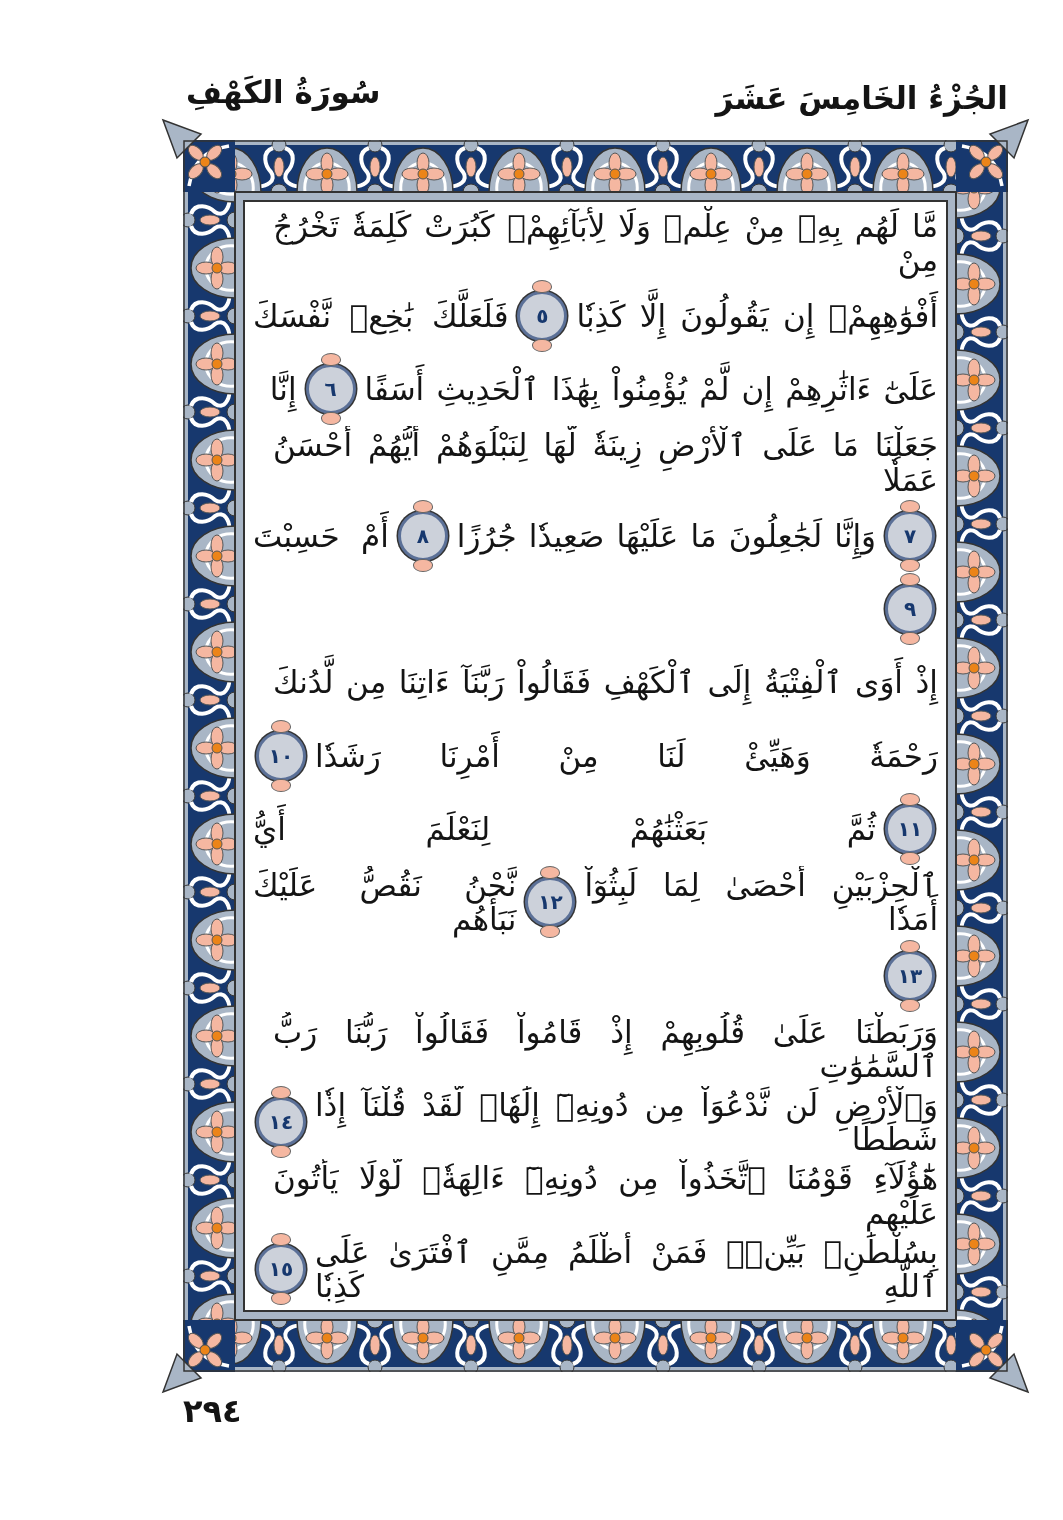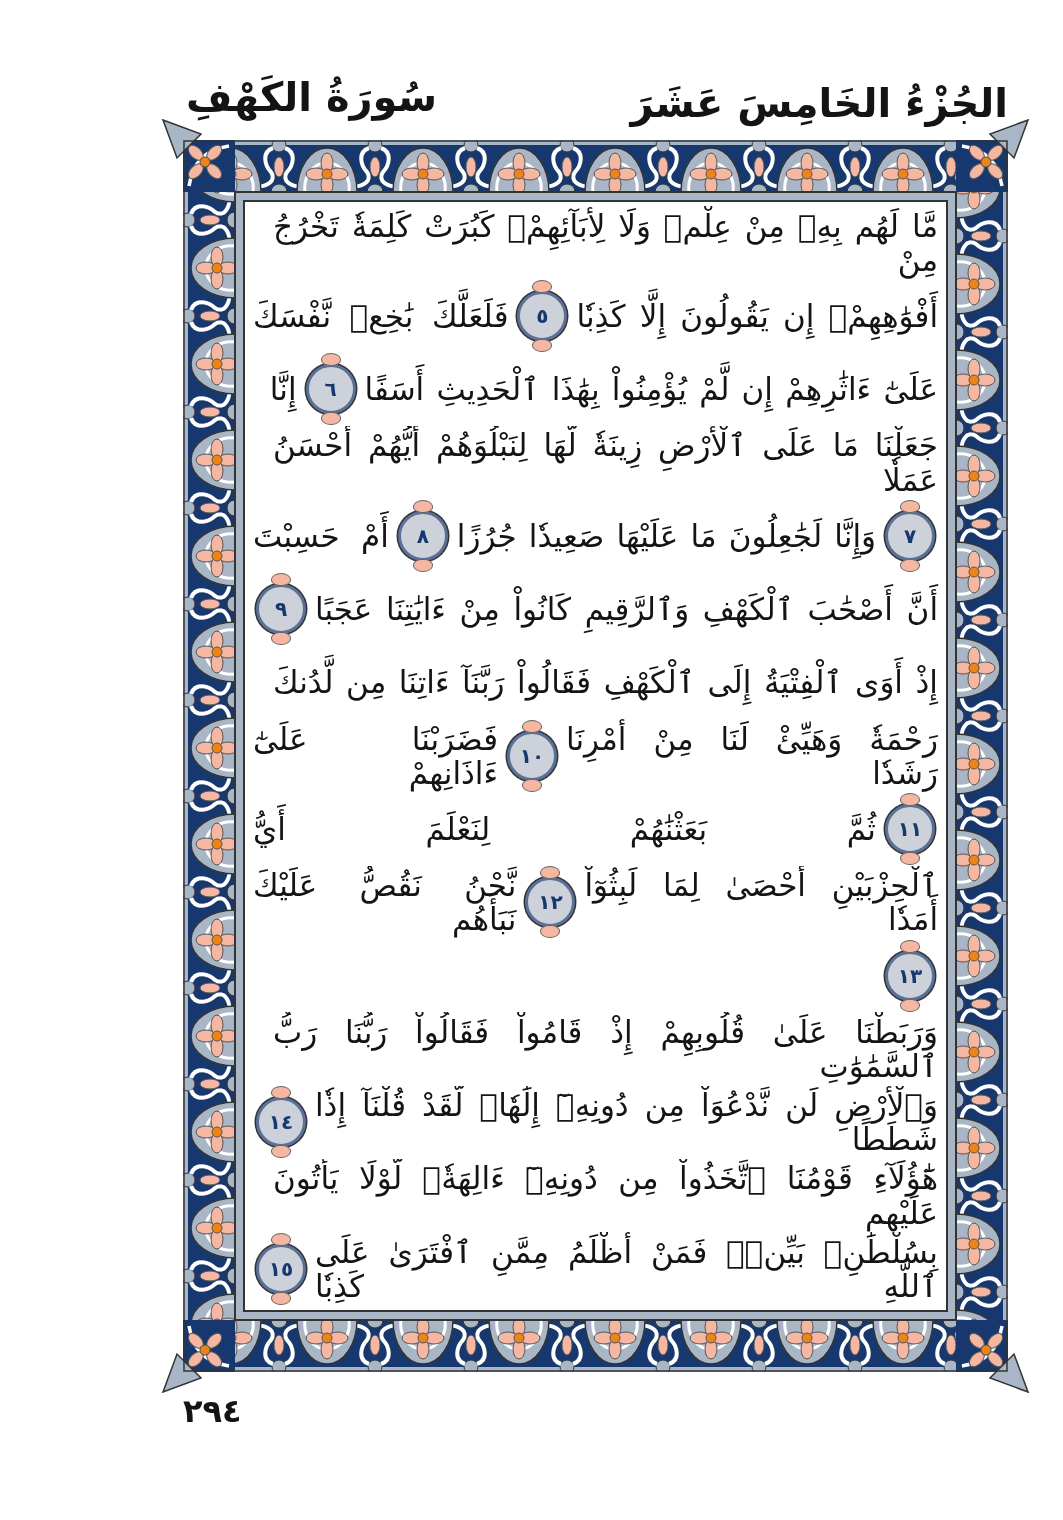--- a/index.html
+++ b/index.html
@@ -1,19 +1,19 @@
 <!DOCTYPE html>
 <html lang="ar"><head>
 <meta charset="utf-8">
 <style>
   html,body{margin:0;padding:0;background:#fff;}
   #page{position:relative;width:1063px;height:1520px;background:#fff;overflow:hidden;
         font-family:"DejaVu Sans",sans-serif;}
   
-  .hdr{position:absolute;top:74px;font-size:40px;font-weight:bold;color:#141414;
+  .hdr{position:absolute;top:74px;font-size:31px;font-weight:bold;color:#141414;
        direction:rtl;white-space:nowrap;}
   #hdr-juz{right:55px;margin-top:6px;}
   #hdr-surah{left:186px;}
   
   #page-number{position:absolute;top:1392px;left:183px;width:825px;text-align:left;
        font-size:32px;font-weight:bold;color:#141414;}
   
   #frame{position:absolute;left:183px;top:140px;width:825px;height:1232px;overflow:visible;}
   
   #text-area{position:absolute;left:250px;top:206px;width:691px;height:1100px;
@@ -115,30 +115,28 @@
       <div class="line single">
         <span class="seg">جَعَلْنَا مَا عَلَى ٱلْأَرْضِ زِينَةٗ لَّهَا لِنَبْلُوَهُمْ أَيُّهُمْ أَحْسَنُ عَمَلٗا</span>
       </div>
       <div class="line">
         <span class="verse-marker">٧</span>
         <span class="seg">وَإِنَّا لَجَٰعِلُونَ مَا عَلَيْهَا صَعِيدٗا جُرُزًا</span>
         <span class="verse-marker">٨</span>
         <span class="seg">أَمْ حَسِبْتَ</span>
       </div>
       <div class="line">
-        <span class="seg">أَنَّ أَصْحَٰبَ ٱلْكَهْفِ وَٱلرَّقِيمِ كَانُواْ مِنْ ءَايَٰتِنَا عَجَبًا</span>
         <span class="verse-marker">٩</span>
       </div>
       <div class="line single">
         <span class="seg">إِذْ أَوَى ٱلْفِتْيَةُ إِلَى ٱلْكَهْفِ فَقَالُواْ رَبَّنَآ ءَاتِنَا مِن لَّدُنكَ</span>
       </div>
       <div class="line">
         <span class="seg">رَحْمَةٗ وَهَيِّئْ لَنَا مِنْ أَمْرِنَا رَشَدٗا</span>
         <span class="verse-marker">١٠</span>
-        <span class="seg">فَضَرَبْنَا عَلَىٰٓ ءَاذَانِهِمْ</span>
       </div>
       <div class="line">
         <span class="verse-marker">١١</span>
         <span class="seg">ثُمَّ بَعَثْنَٰهُمْ لِنَعْلَمَ أَيُّ</span>
       </div>
       <div class="line">
         <span class="seg">ٱلْحِزْبَيْنِ أَحْصَىٰ لِمَا لَبِثُوٓاْ أَمَدٗا</span>
         <span class="verse-marker">١٢</span>
         <span class="seg">نَّحْنُ نَقُصُّ عَلَيْكَ نَبَأَهُم</span>
       </div>

